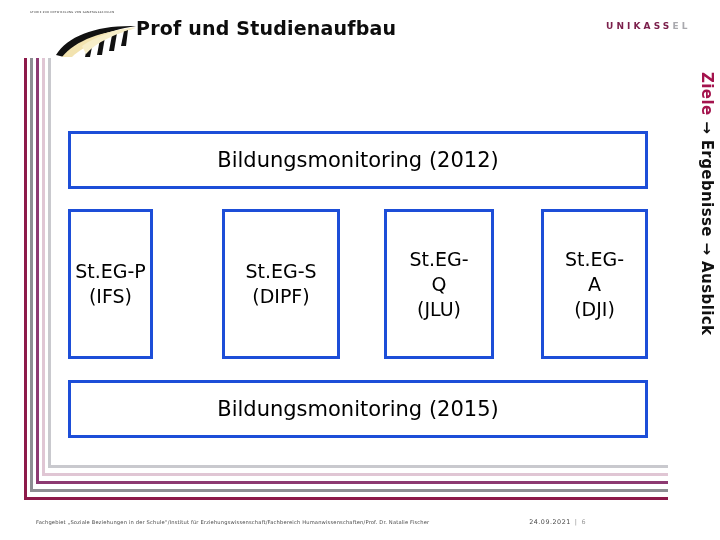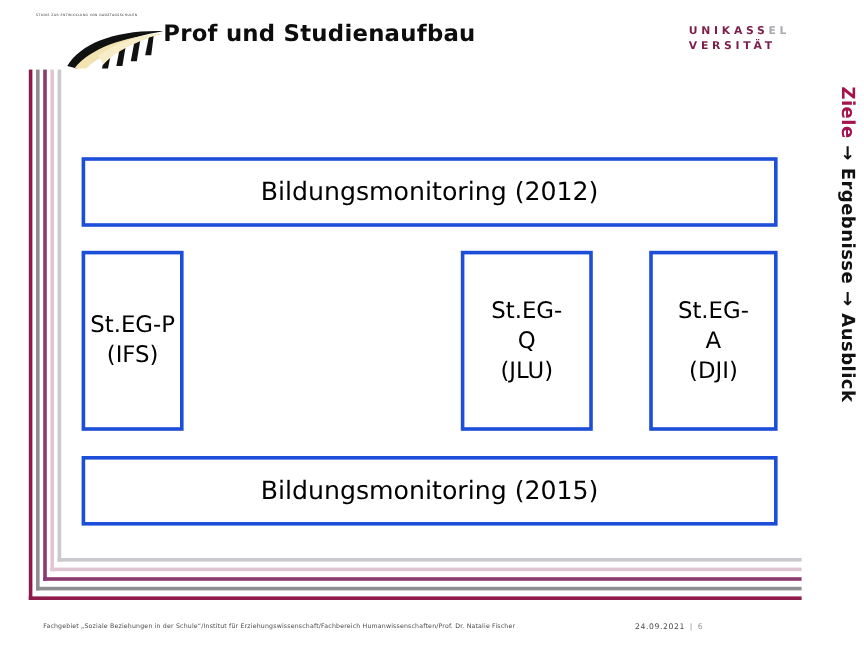--- a/index.html
+++ b/index.html
@@ -81,20 +81,21 @@
     width: 122px;
     text-align: left;
   }
   .uk-line {
     font-family: "DejaVu Sans", sans-serif;
     font-size: 9px;
     font-weight: bold;
     letter-spacing: 3.1px;
     line-height: 13px;
     white-space: nowrap;
+    margin-left: 32px;
   }
   .uk-dark { color: #7b1f4b; }
   .uk-grey { color: #a9a9ae; }
 
   
   .stripes { position: absolute; left: 0; top: 0; width: 720px; height: 540px; }
   .vstripe {
     position: absolute;
     top: 58px;
     width: 3px;
@@ -220,21 +221,20 @@
       <path d="M28 22 C 44 11, 64 5, 82 3 C 62 10, 42 18, 32 30 Z" fill="#f7eec9"></path>
     </svg>
   </div>
 
   <div class="header-title">Prof und Studienaufbau</div>
 
   <div class="logo-unikassel">
     <div class="uk-line">
       <span class="uk-dark">UNIKASS</span><span class="uk-grey">EL</span>
     </div>
-    <div class="uk-line uk-dark">VERSITÄT</div>
   </div>
 </div>
 
 <div class="stripes">
   <div class="vstripe" style="left:24px;  top:58px; height:442px; background:#8d1a4a;"></div>
   <div class="vstripe" style="left:30px;  top:58px; height:434px; background:#8e8e93;"></div>
   <div class="vstripe" style="left:36px;  top:58px; height:426px; background:#8d3a72;"></div>
   <div class="vstripe" style="left:42px;  top:58px; height:418px; background:#e0c6d4;"></div>
   <div class="vstripe" style="left:48px;  top:58px; height:410px; background:#c9c9ce;"></div>
 
@@ -249,20 +249,26 @@
 
   <div class="box box-wide box-monitor-2012">Bildungsmonitoring (2012)</div>
 
   <div class="box box-project box-p">
     <div>
       <span class="lbl">St.EG-P</span>
       <span class="lbl">(IFS)</span>
     </div>
   </div>
 
+  <div class="box box-project box-s">
+    <div>
+      <span class="lbl">St.EG-S</span>
+      <span class="lbl">(DIPF)</span>
+    </div>
+  </div>
 
   <div class="box box-project box-q">
     <div>
       <span class="lbl">St.EG-</span>
       <span class="lbl">Q</span>
       <span class="lbl">(JLU)</span>
     </div>
   </div>
 
   <div class="box box-project box-a">

